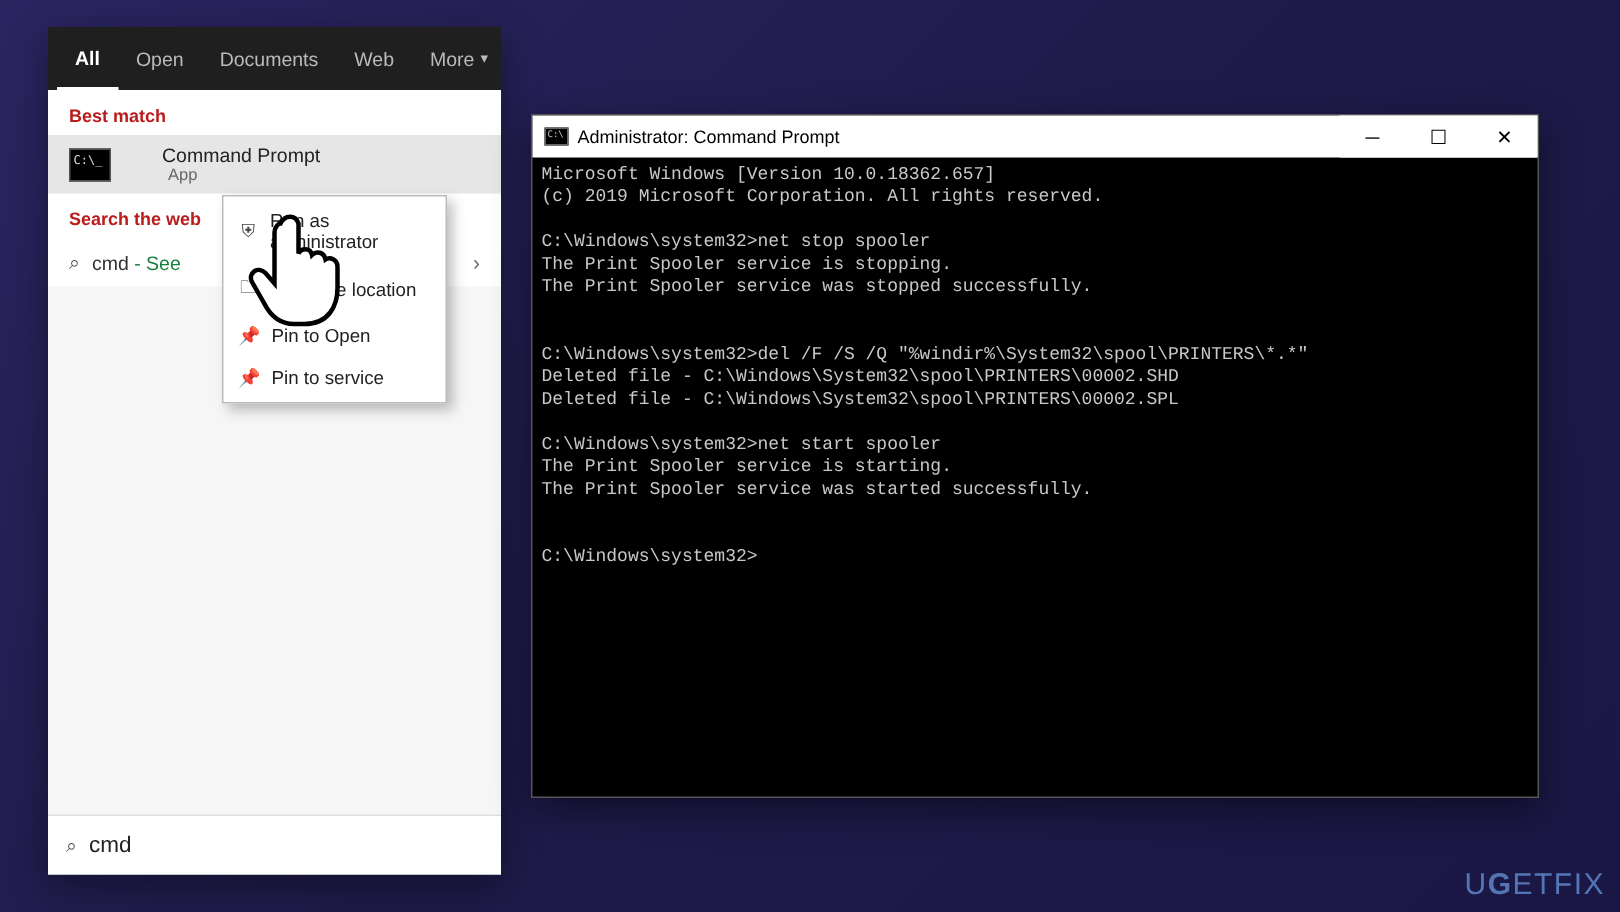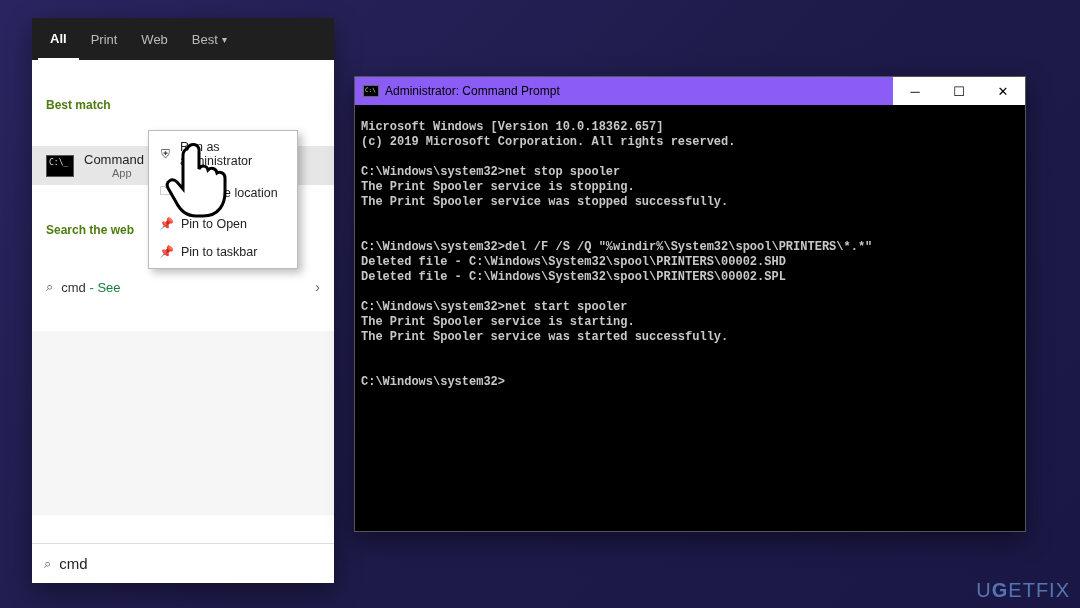--- a/index.html
+++ b/index.html
@@ -10,57 +10,57 @@
     position: relative; overflow: hidden;
     color: #222;
   }
 
   
   .start-menu {
     position: absolute; left: 32px; top: 18px;
     width: 302px; height: 565px;
     background: #fff;
     box-shadow: 0 8px 24px rgba(0,0,0,.4);
-    display: flex; flex-direction: column; gap: 28px;
+    display: flex; flex-direction: column;
   }
   .sm-tabs {
     display: flex; align-items: center;
     background: #1f1f1f; color: #ccc;
     height: 42px; padding: 0 6px;
     font-size: 13px;
   }
   .sm-tab {
     padding: 0 12px; height: 100%;
     display: flex; align-items: center;
     cursor: pointer; color: #bbb;
   }
   .sm-tab.active {
     color: #fff; border-bottom: 2px solid #fff;
     font-weight: 600;
   }
   .sm-tab .chev { margin-left: 4px; font-size: 10px; }
 
   .sm-section-label {
     font-size: 12px; font-weight: 600;
-    padding: 10px 14px 6px; color: #4d7c0f;
+    padding: 10px 14px 6px; color: #b91c1c;
   }
   .sm-result {
     display: flex; align-items: center;
     padding: 6px 14px; background: #e6e6e6;
   }
   .sm-result-icon {
     width: 28px; height: 22px; background: #000;
     margin-right: 10px; position: relative;
     border:1px solid #555;
   }
   .sm-result-icon::after{
     content:"C:\\_"; color:#ddd; font-size:8px; position:absolute; left:2px; top:2px;
     font-family: Consolas, monospace;
   }
-  .sm-result-text .title { font-size: 13px; }
+  .sm-result-text .title { font-size: 13px; margin-left: 24px; }
   .sm-result-text .sub { font-size: 11px; color: #666; margin-left: 28px; }
 
   .sm-web {
     display:flex; align-items:center; justify-content:space-between;
     padding: 8px 14px; font-size:13px; color:#333;
   }
   .sm-web-left { display:flex; align-items:center; gap:8px;}
   .sm-search-icon { font-size:13px; color:#555;}
   .sm-web-sub { color:#15803d; }
   .sm-chev { color:#666; font-size:14px;}
@@ -104,21 +104,21 @@
     position:absolute; left:354px; top:76px;
     width:672px; height:456px;
     background:#000; color:#c8c8c8;
     border:1px solid #555;
     box-shadow: 0 8px 24px rgba(0,0,0,.45);
     display:flex; flex-direction:column;
     font-family: Consolas, "Courier New", monospace;
     font-size: 12px;
   }
   .cmd-title {
-    height:28px; background:#8b5cf6; color:#000;
+    height:28px; background:#ffffff; color:#000;
     display:flex; align-items:center;
     font-family:"Segoe UI",Arial,sans-serif;
     font-size:12px;
   }
   .cmd-title-icon {
     width:16px; height:12px; background:#000;
     margin:0 6px 0 8px; position:relative;
     border:1px solid #666;
   }
   .cmd-title-icon::after{
@@ -127,45 +127,45 @@
     font-family:Consolas, monospace;
   }
   .cmd-title-text { flex:1; }
   .win-btn {
     width:44px; height:100%;
     display:flex; align-items:center; justify-content:center;
     font-size:13px; background:#fff; color:#000;
   }
 
   .cmd-body {
-    flex:1; padding:15px 6px;
+    flex:1; padding:4px 6px;
     white-space:pre; overflow:hidden;
     line-height:1.25;
-    font-weight:bold;
   }
 
   
   .watermark {
     position:absolute; right:10px; bottom:6px;
     color:#5e86c8; font-size:20px; letter-spacing:1px;
     font-family: Arial, sans-serif; opacity:.85;
     display:flex; align-items:baseline;
   }
   .watermark .g { font-weight:700; }
 </style>
 </head>
 <body>
 
 <div class="start-menu">
   <div class="sm-tabs">
     <div class="sm-tab active">All</div>
-    <div class="sm-tab">Print</div>
+    <div class="sm-tab">Open</div>
+    <div class="sm-tab">Documents</div>
     <div class="sm-tab">Web</div>
     <div class="sm-tab">
-      <span>Best</span>
+      <span>More</span>
         <span class="chev">▾</span>
     </div>
   </div>
 
   <div class="sm-section-label">Best match</div>
 
   <div class="sm-result">
     <div class="sm-result-icon"></div>
     <div class="sm-result-text">
       <div class="title">Command Prompt</div>
@@ -201,21 +201,21 @@
   <div class="ctx-item">
     <span class="ctx-icon">🗀</span>
     <span>Open file location</span>
   </div>
   <div class="ctx-item">
     <span class="ctx-icon">📌</span>
     <span>Pin to Open</span>
   </div>
   <div class="ctx-item">
     <span class="ctx-icon">📌</span>
-    <span>Pin to taskbar</span>
+    <span>Pin to service</span>
   </div>
 </div>
 
 <svg class="hand" width="70" height="80" viewBox="0 0 70 80">
   <path d="M24 8 c3 -6 10 -6 12 0 l0 20 c2 -4 8 -4 9 1 c3 -3 8 -2 9 3 c3 -2 8 0 8 5 l0 14 c0 12 -6 24 -22 24 l-7 0 c-10 0 -16 -6 -20 -14 l-8 -14 c-3 -6 4 -11 9 -6 l6 7 l0 -34 c0 -4 3 -6 4 -6 z" fill="#fff" stroke="#000" stroke-width="3"></path>
 </svg>
 
 <div class="cmd">
   <div class="cmd-title">
     <div class="cmd-title-icon"></div>

